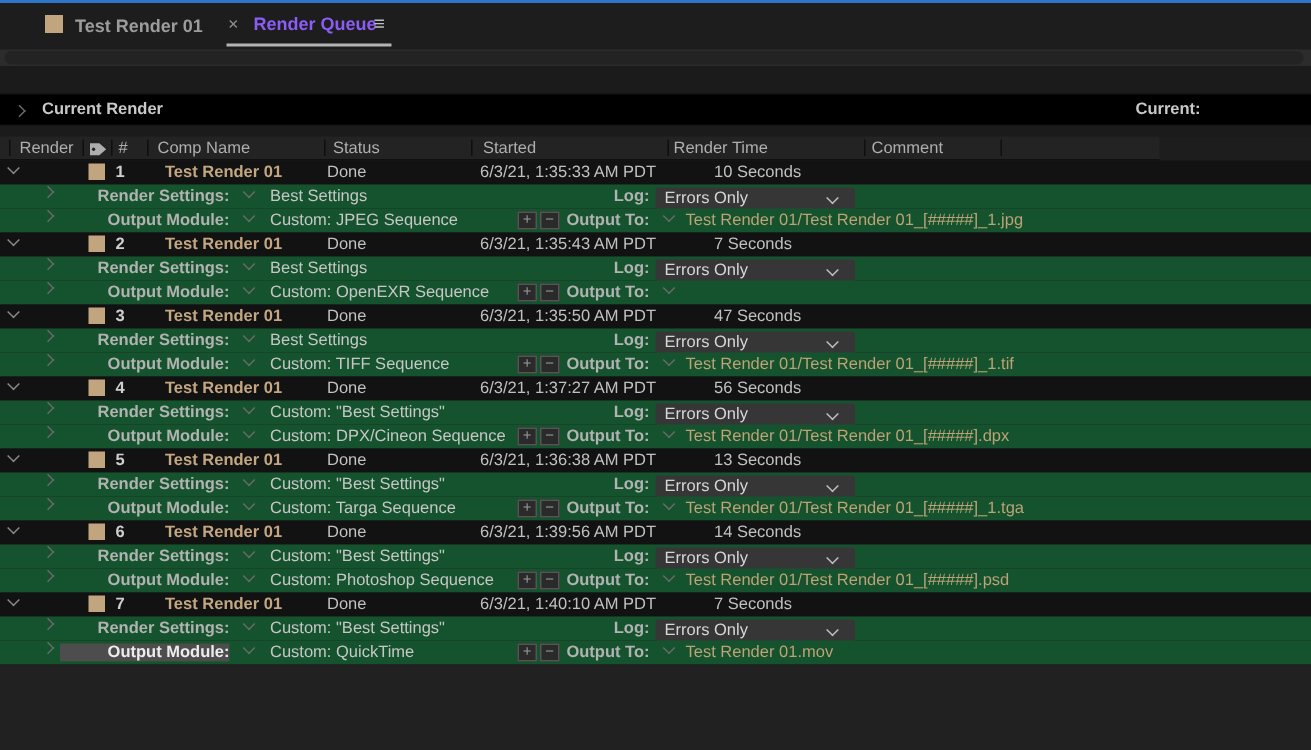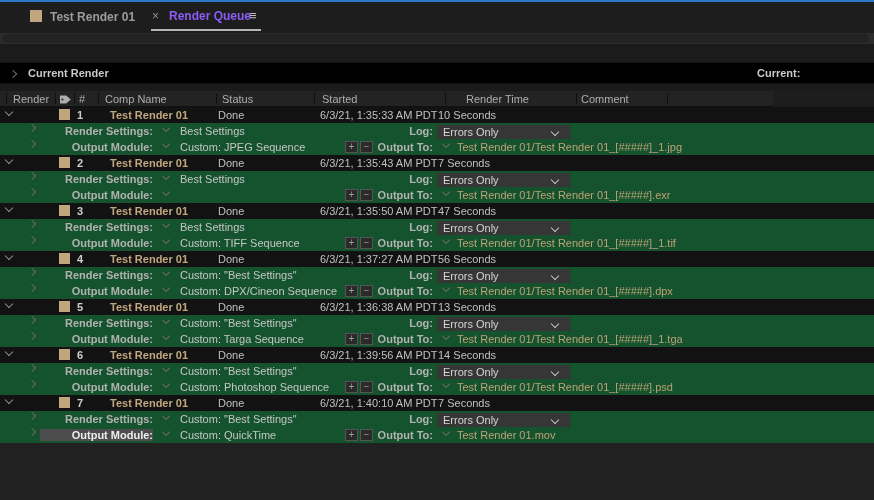--- a/index.html
+++ b/index.html
@@ -51,21 +51,21 @@
   .chev.down{transform:rotate(45deg);}
   .chev.right{transform:rotate(-45deg);}
   .chev.dim{border-color:#6a6a6a;}
 
   .c-expand{left:6px;top:5px;}
   .c-swatch{left:59px;top:3px;width:11px;height:11px;background:#c1a57f;}
   .c-num{left:77px;font-weight:bold;color:#cfcfcf;}
   .c-comp{left:110px;font-weight:bold;color:#c2a780;}
   .c-status{left:218px;color:#c0c0c0;}
   .c-started{left:320px;color:#c0c0c0;}
-  .c-rtime{left:438px;color:#c0c0c0;text-align:right;}
+  .c-rtime{left:476px;color:#c0c0c0;text-align:right;}
 
   .c-subchev{left:29px;top:5px;}
   .c-sublabel{left:40px;width:113px;text-align:right;font-weight:bold;color:#b2b2b2;}
   .c-sublabel.highlighted{background:#4d4d4d;color:#ededed;}
   .c-dropchev{left:163px;top:5px;}
   .c-subvalue{left:180px;color:#c6c6c6;}
   .c-loglabel{left:380px;width:53px;text-align:right;font-weight:bold;color:#b2b2b2;}
   .log-box{position:absolute;left:437px;top:0px;width:133px;height:15px;background:#363636;border-radius:2px;}
   .log-box .log-text{position:absolute;left:6px;top:1px;color:#d6d6d6;}
   .log-box .chev{position:absolute;left:115px;top:4px;border-color:#c0c0c0;}
@@ -119,21 +119,21 @@
     </svg>
   <div class="sep" style="left:74px;"></div>
   <span style="left:79px;">#</span>
   <div class="sep" style="left:98px;"></div>
   <span style="left:105px;">Comp Name</span>
   <div class="sep" style="left:216px;"></div>
   <span style="left:222px;">Status</span>
   <div class="sep" style="left:314px;"></div>
   <span style="left:322px;">Started</span>
   <div class="sep" style="left:445px;"></div>
-  <span style="left:466px;">Render Time</span>
+  <span style="left:449px;">Render Time</span>
   <div class="sep" style="left:576px;"></div>
   <span style="left:581px;">Comment</span>
   <div class="sep" style="left:667px;"></div>
 </div>
 
 <div class="items">
   <div>
     <div class="row main">
       <span class="chev down c-expand"></span>
       <span class="c-swatch"></span>
@@ -185,25 +185,25 @@
       <span class="c-loglabel">Log:</span>
       <span class="log-box">
         <span class="log-text">Errors Only</span>
         <span class="chev down"></span>
       </span>
     </div>
     <div class="row sub">
       <span class="chev right dim c-subchev"></span>
       <span class="c-sublabel om-label">Output Module:</span>
       <span class="chev down dim c-dropchev"></span>
-      <span class="btn plus">+</span>
-      <span class="btn minus">−</span>
-      <span class="c-outlabel">Output To:</span>
-      <span class="chev down dim c-outchev"></span>
-      <span class="c-outpath">Test Render 01/Test Render 01_[#####].exr</span>
+      <span class="c-subvalue">Custom: OpenEXR Sequence</span>
+      <span class="btn plus">+</span>
+      <span class="btn minus">−</span>
+      <span class="c-outlabel">Output To:</span>
+      <span class="chev down dim c-outchev"></span>
     </div>
   </div>
 
   <div>
     <div class="row main">
       <span class="chev down c-expand"></span>
       <span class="c-swatch"></span>
       <span class="c-num">3</span>
       <span class="c-comp">Test Render 01</span>
       <span class="c-status">Done</span>

